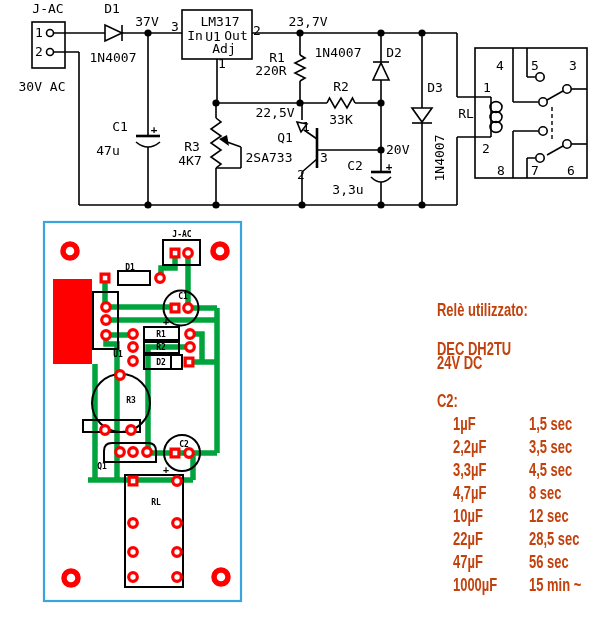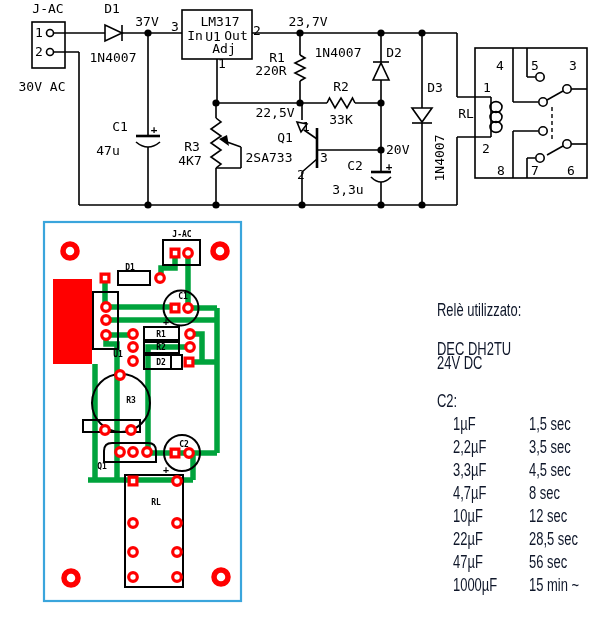--- a/index.html
+++ b/index.html
@@ -16,21 +16,21 @@
   .dash{stroke:#000;stroke-width:1.4;fill:none;stroke-dasharray:4 3;}
   .trace{stroke:var(--trace,#00a33c);stroke-width:5.5;fill:none;}
   .outline{stroke:#000;stroke-width:2;fill:none;}
   .pad-ring{stroke:var(--pad,#ff0000);stroke-width:3.2;fill:#fff;}
   .pad-sq{fill:var(--pad,#ff0000);stroke:none;}
   .hole{fill:#fff;stroke:none;}
   .donut{stroke:var(--pad,#ff0000);stroke-width:5.5;fill:#fff;}
   .pcb-border{stroke:var(--border,#3aa5dc);stroke-width:2.2;fill:none;}
   .heatsink{fill:var(--pad,#ff0000);stroke:none;}
   .notes{position:absolute;left:437px;top:0;width:172px;height:536px;
-         font-family:"Liberation Sans",sans-serif;font-weight:normal;font-size:18px;color:#0f172a;}
+         font-family:"Liberation Sans",sans-serif;font-weight:bold;font-size:18px;color:#c2410c;}
   .nline{position:absolute;left:0;white-space:nowrap;}
   .cond{display:inline-block;transform:scaleX(0.72);transform-origin:0 50%;white-space:nowrap;}
   .rcap{position:absolute;left:16px;}
   .rtime{position:absolute;left:56px;margin-left:36px;}
 </style>
 </head>
 <body>
 
 <div id="stage">
 <svg width="609" height="626" viewBox="0 0 609 626" xmlns="http://www.w3.org/2000/svg">

